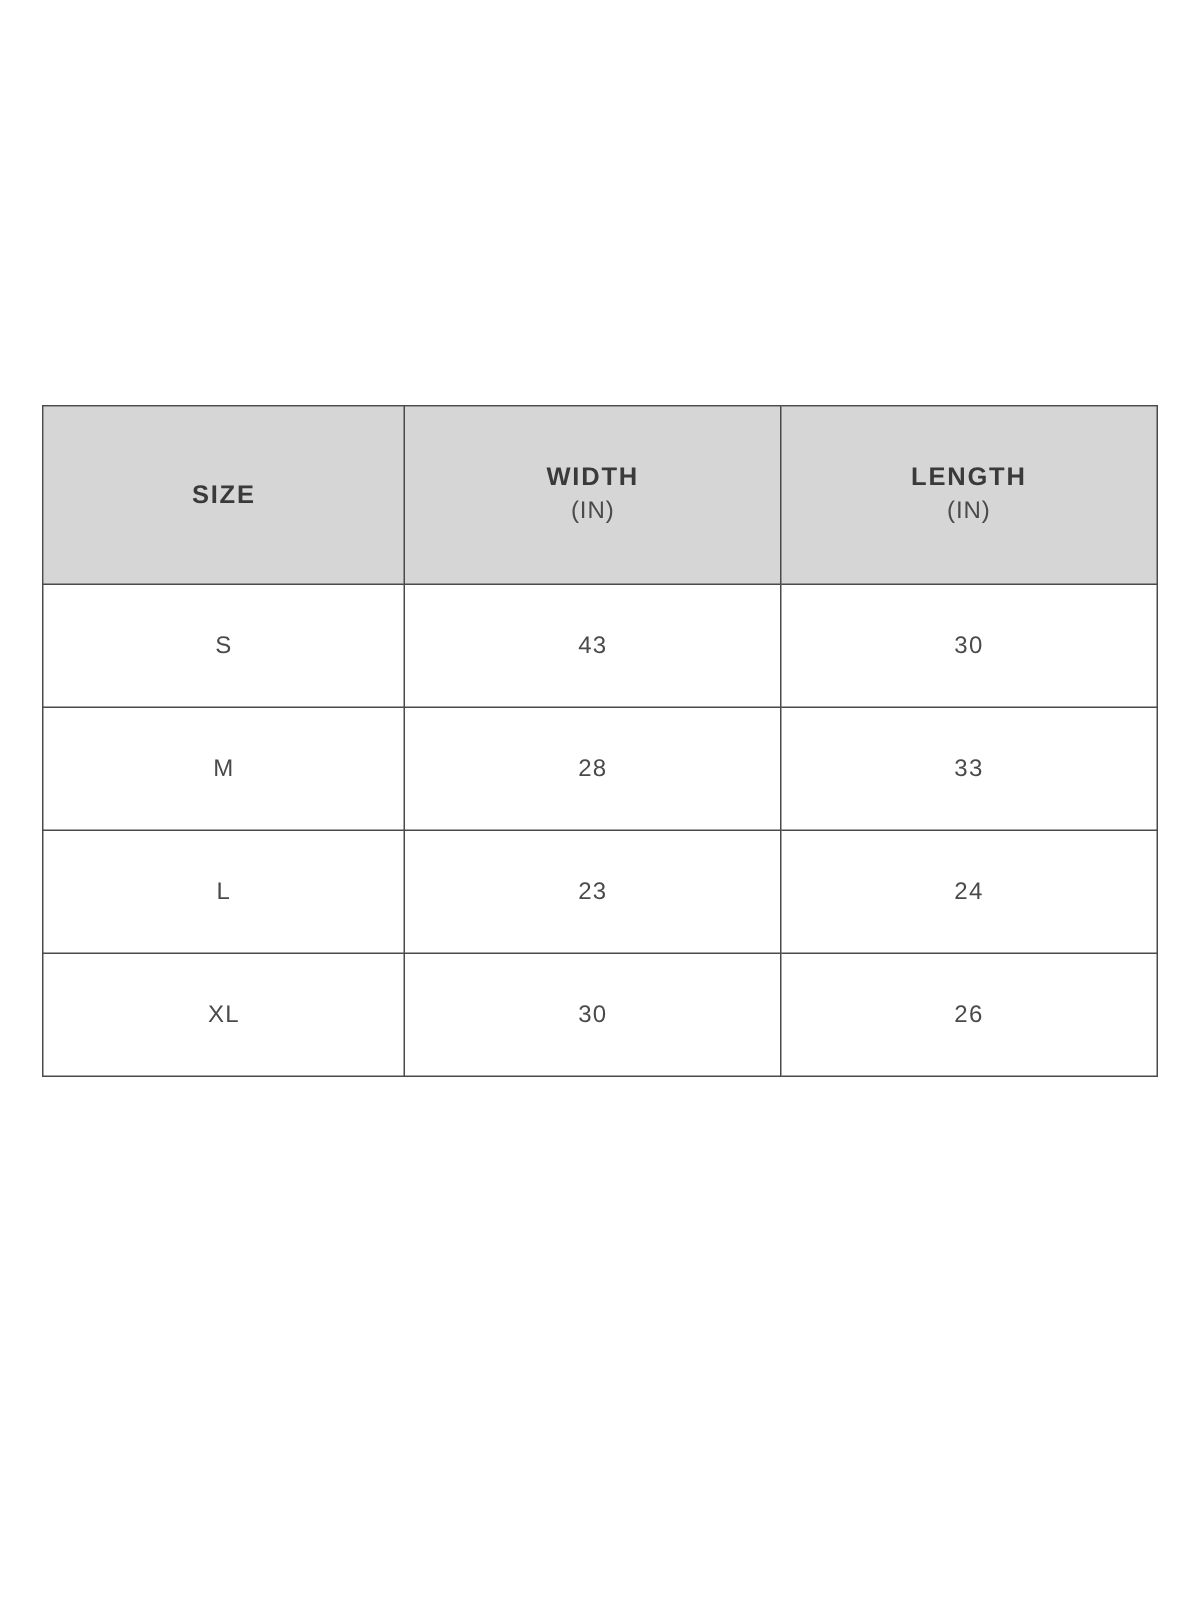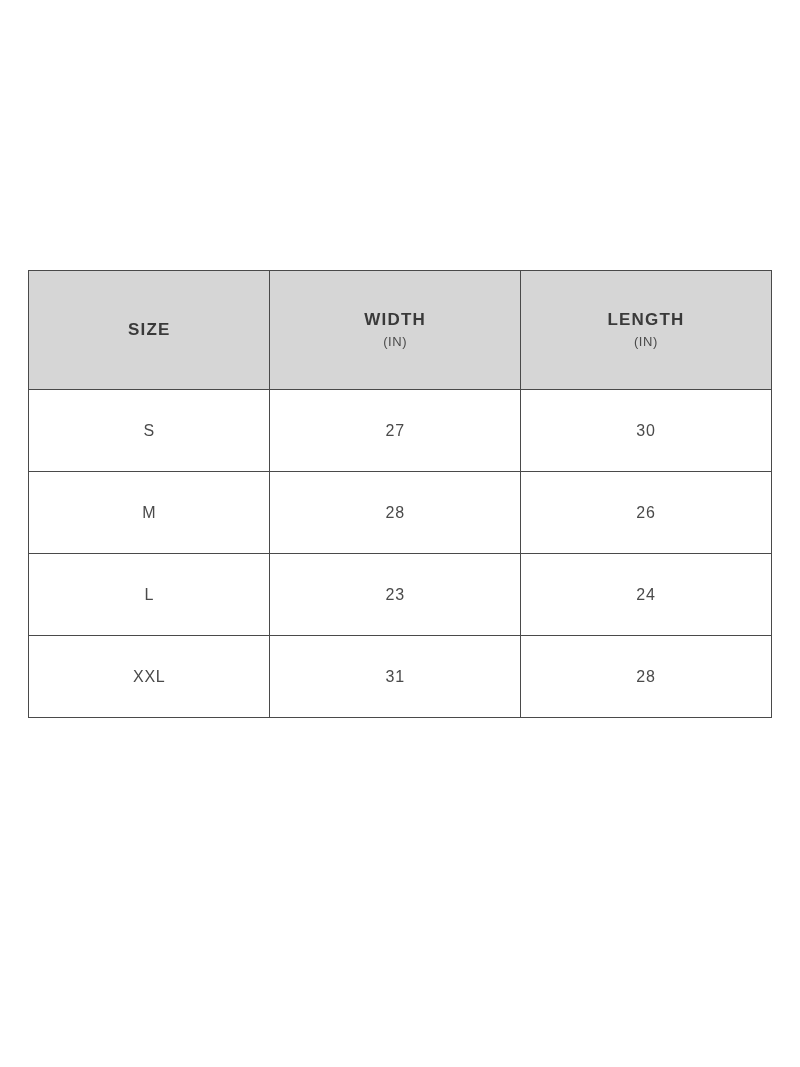--- a/index.html
+++ b/index.html
@@ -46,21 +46,21 @@
     display: block;
     font-size: 17px;
     font-weight: bold;
     letter-spacing: 1.2px;
     color: #3a3a3a;
     line-height: 1.35;
   }
 
   .head-unit {
     display: block;
-    font-size: 13px;
+    font-size: 16px;
     font-weight: normal;
     letter-spacing: 0.6px;
     color: #4a4a4a;
     line-height: 1.5;
   }
 
   table.size-chart td {
     height: 81px;
     font-size: 16px;
     font-weight: normal;
@@ -96,33 +96,33 @@
         </th>
         <th>
           <span class="head-main">LENGTH</span>
           <span class="head-unit">(IN)</span>
         </th>
       </tr>
     </thead>
     <tbody>
       <tr>
         <td>S</td>
-        <td>27</td>
+        <td>43</td>
         <td>30</td>
       </tr>
       <tr>
         <td>M</td>
         <td>28</td>
-        <td>26</td>
+        <td>33</td>
       </tr>
       <tr>
         <td>L</td>
         <td>23</td>
         <td>24</td>
       </tr>
       <tr>
-        <td>XXL</td>
-        <td>31</td>
-        <td>28</td>
+        <td>XL</td>
+        <td>30</td>
+        <td>26</td>
       </tr>
     </tbody>
   </table>
 </div>
 
 </body></html>

